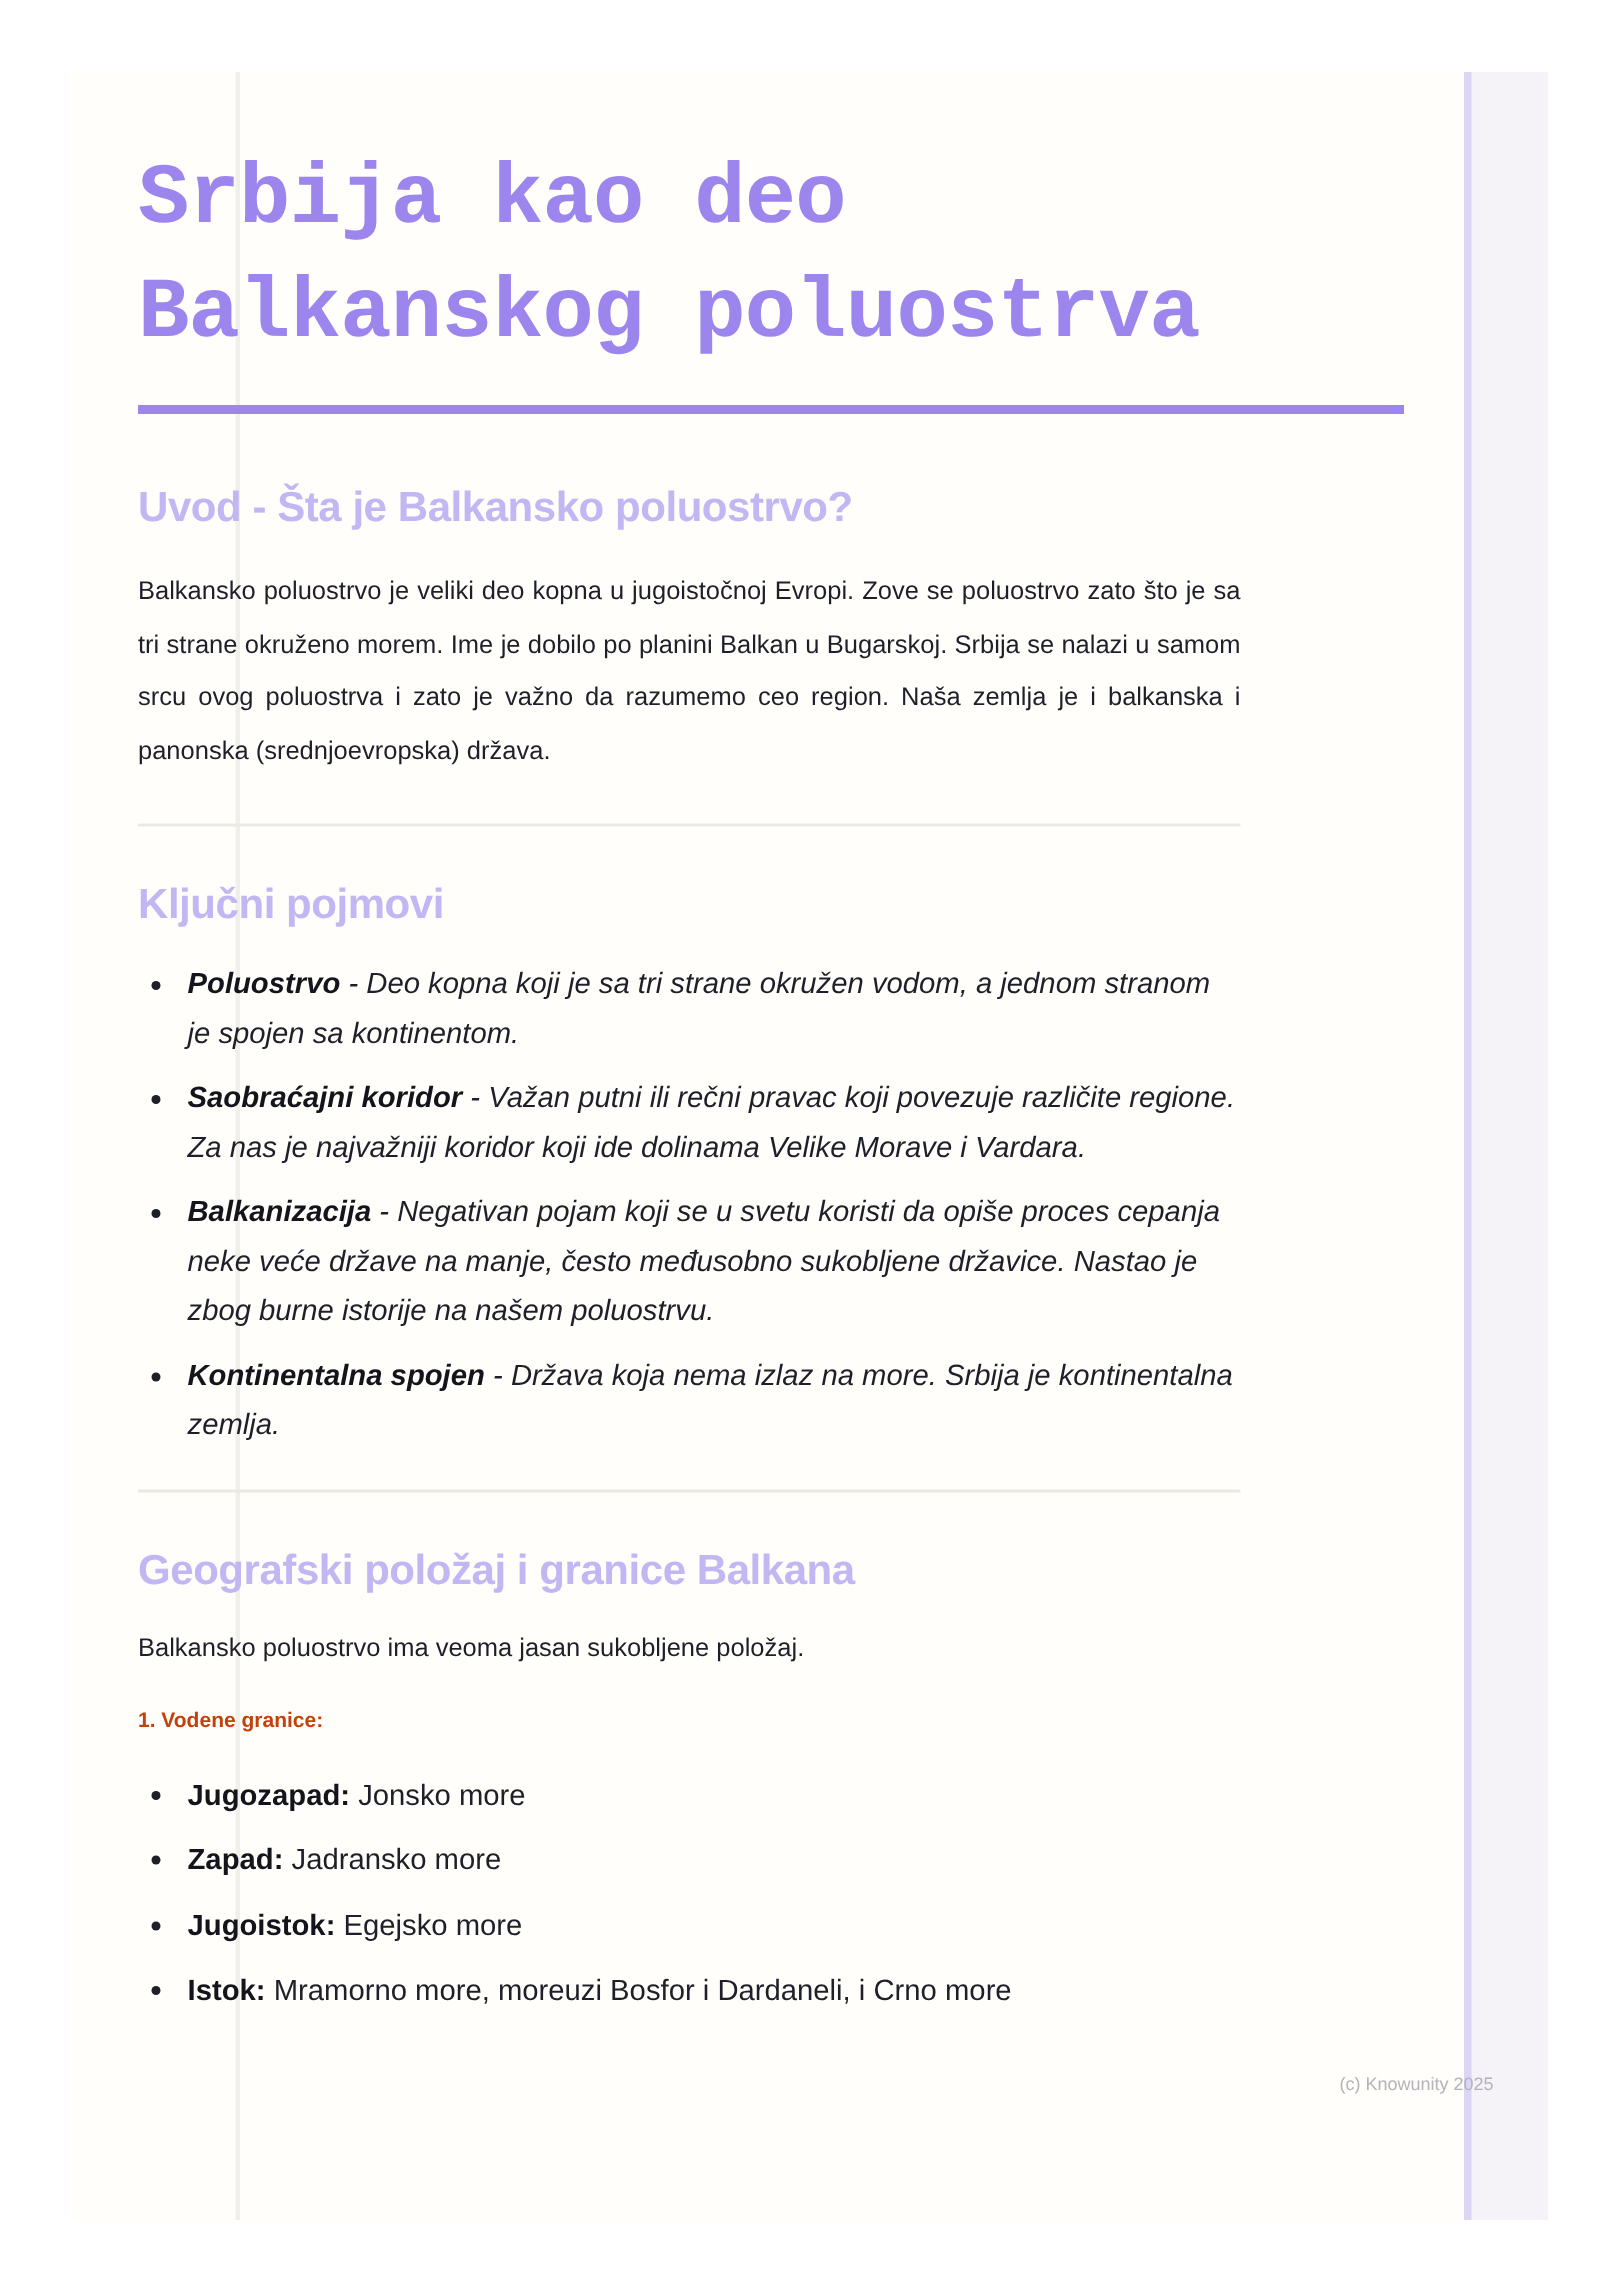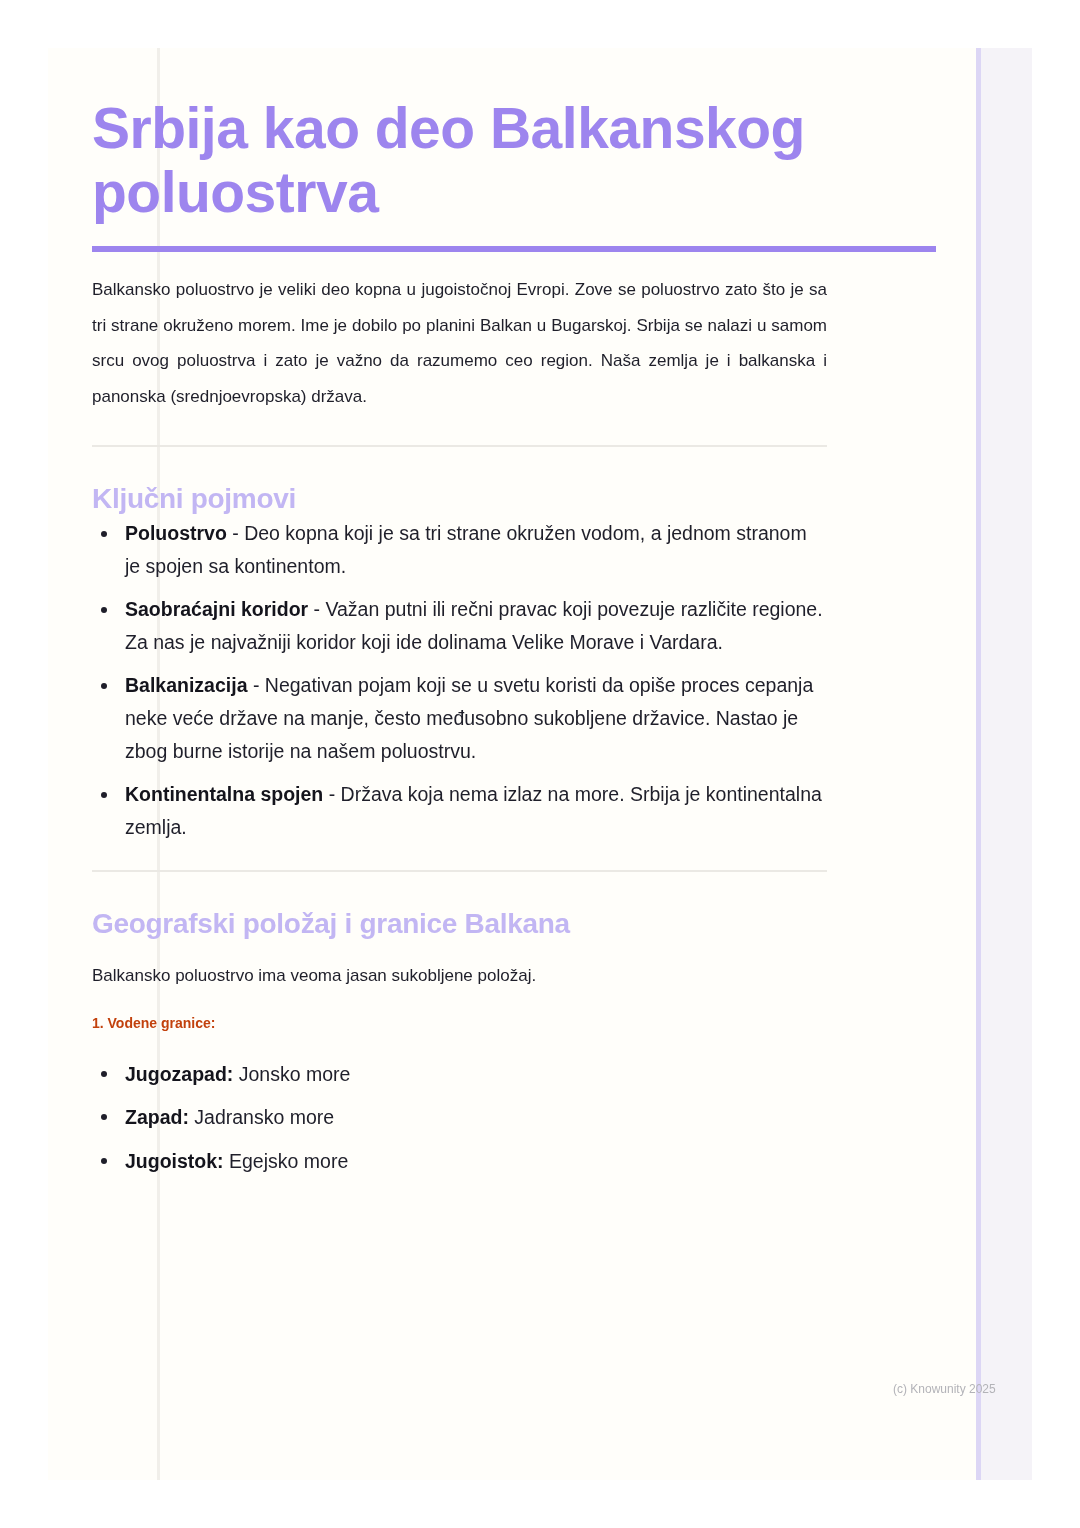--- a/index.html
+++ b/index.html
@@ -43,25 +43,26 @@
     }
     .content {
       position: absolute;
       left: 92px;
       top: 96px;
       width: 844px;
     }
     h1.title {
       margin: 0;
       font-size: 57px;
-      line-height: 64px;
+      line-height: 76px;
       font-weight: 700;
       color: #9d85ee;
       letter-spacing: -0.5px;
       width: 760px;
+      font-family: Liberation Mono, monospace;
     }
     .title-rule {
       margin-top: 22px;
       height: 6px;
       background: #9d85ee;
       width: 844px;
     }
     h2.section {
       margin: 0;
       font-size: 28px;
@@ -149,41 +150,43 @@
 <body>
 
 <div class="page"></div>
 <div class="margin-line"></div>
 <div class="side-strip"></div>
 
 <div class="content">
   <h1 class="title">Srbija kao deo Balkanskog poluostrva</h1>
   <div class="title-rule"></div>
 
+  <h2 class="section" style="margin-top:44px;">Uvod - Šta je Balkansko poluostrvo?</h2>
   <div class="block" style="margin-top:20px;">
     <p class="para">Balkansko poluostrvo je veliki deo kopna u jugoistočnoj Evropi. Zove se poluostrvo zato što je sa tri strane okruženo morem. Ime je dobilo po planini Balkan u Bugarskoj. Srbija se nalazi u samom srcu ovog poluostrva i zato je važno da razumemo ceo region. Naša zemlja je i balkanska i panonska (srednjoevropska) država.</p>
   </div>
   <hr class="divider" style="margin-top:31px;">
 
   <h2 class="section" style="margin-top:34px;">Ključni pojmovi</h2>
-  <div class="block" style="">
+  <div class="block" style="margin-top:19px;font-style:italic;">
     <ul class="terms">
       <li><span class="term">Poluostrvo</span><span> - Deo kopna koji je sa tri strane okružen vodom, a jednom stranom je spojen sa kontinentom.</span></li>
       <li><span class="term">Saobraćajni koridor</span><span> - Važan putni ili rečni pravac koji povezuje različite regione. Za nas je najvažniji koridor koji ide dolinama Velike Morave i Vardara.</span></li>
       <li><span class="term">Balkanizacija</span><span> - Negativan pojam koji se u svetu koristi da opiše proces cepanja neke veće države na manje, često međusobno sukobljene državice. Nastao je zbog burne istorije na našem poluostrvu.</span></li>
       <li><span class="term">Kontinentalna spojen</span><span> - Država koja nema izlaz na more. Srbija je kontinentalna zemlja.</span></li>
     </ul>
   </div>
   <hr class="divider" style="margin-top:26px;">
 
   <h2 class="section" style="margin-top:34px;">Geografski položaj i granice Balkana</h2>
   <div class="block" style="margin-top:16px;">
     <p class="para">Balkansko poluostrvo ima veoma jasan sukobljene položaj.</p>
     <p class="sub-heading" style="margin-top:21px;">1. Vodene granice:</p>
     <ul class="borders" style="margin-top:30px;">
       <li><span class="term">Jugozapad:</span><span> Jonsko more</span></li>
       <li><span class="term">Zapad:</span><span> Jadransko more</span></li>
       <li><span class="term">Jugoistok:</span><span> Egejsko more</span></li>
+      <li><span class="term">Istok:</span><span> Mramorno more, moreuzi Bosfor i Dardaneli, i Crno more</span></li>
     </ul>
   </div>
 </div>
 
 <div class="footer">(c) Knowunity 2025</div>
 
 </body></html>

